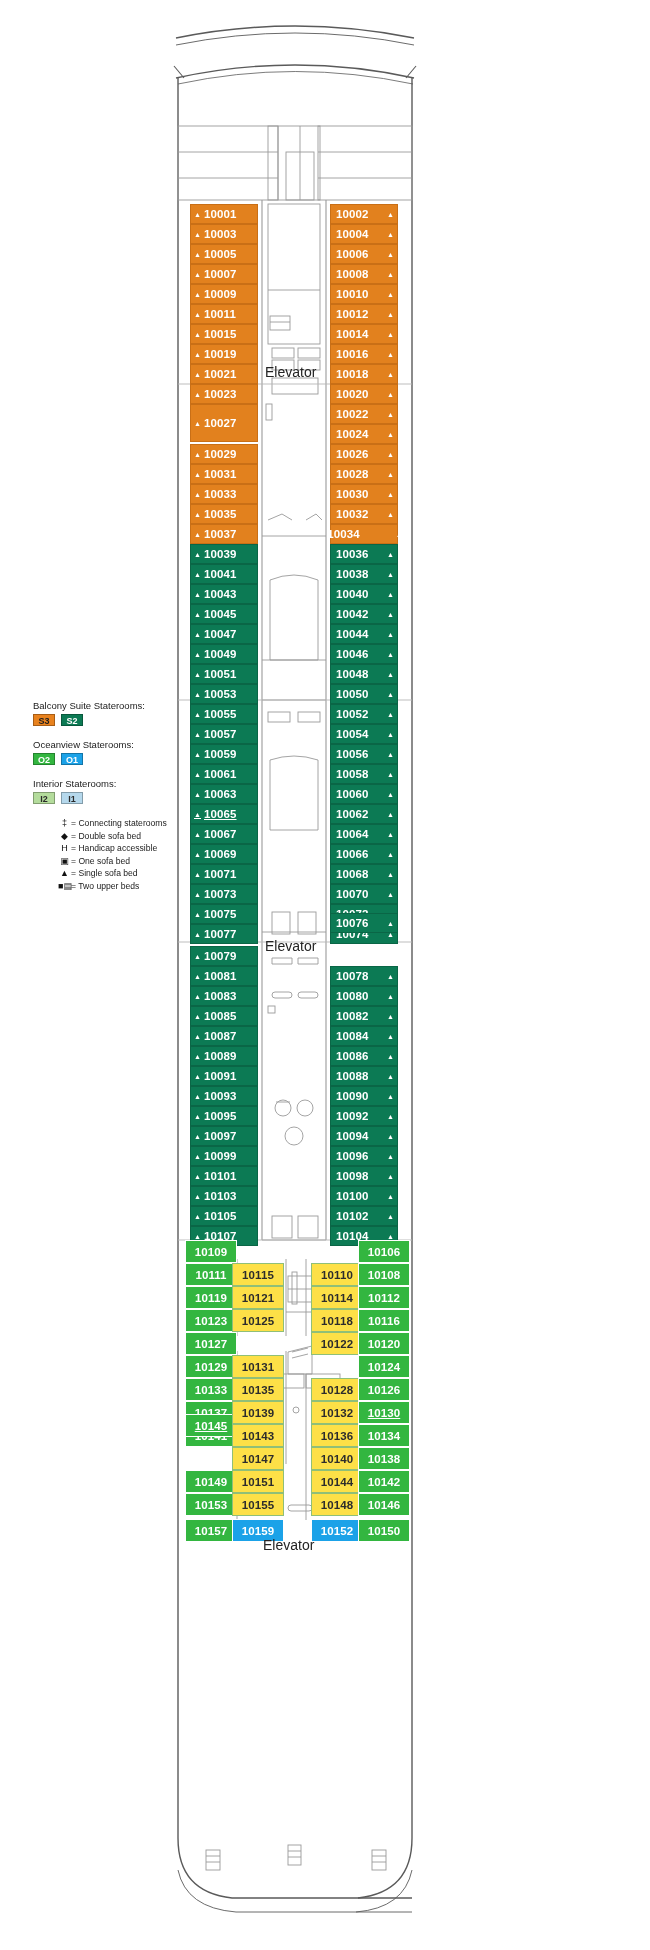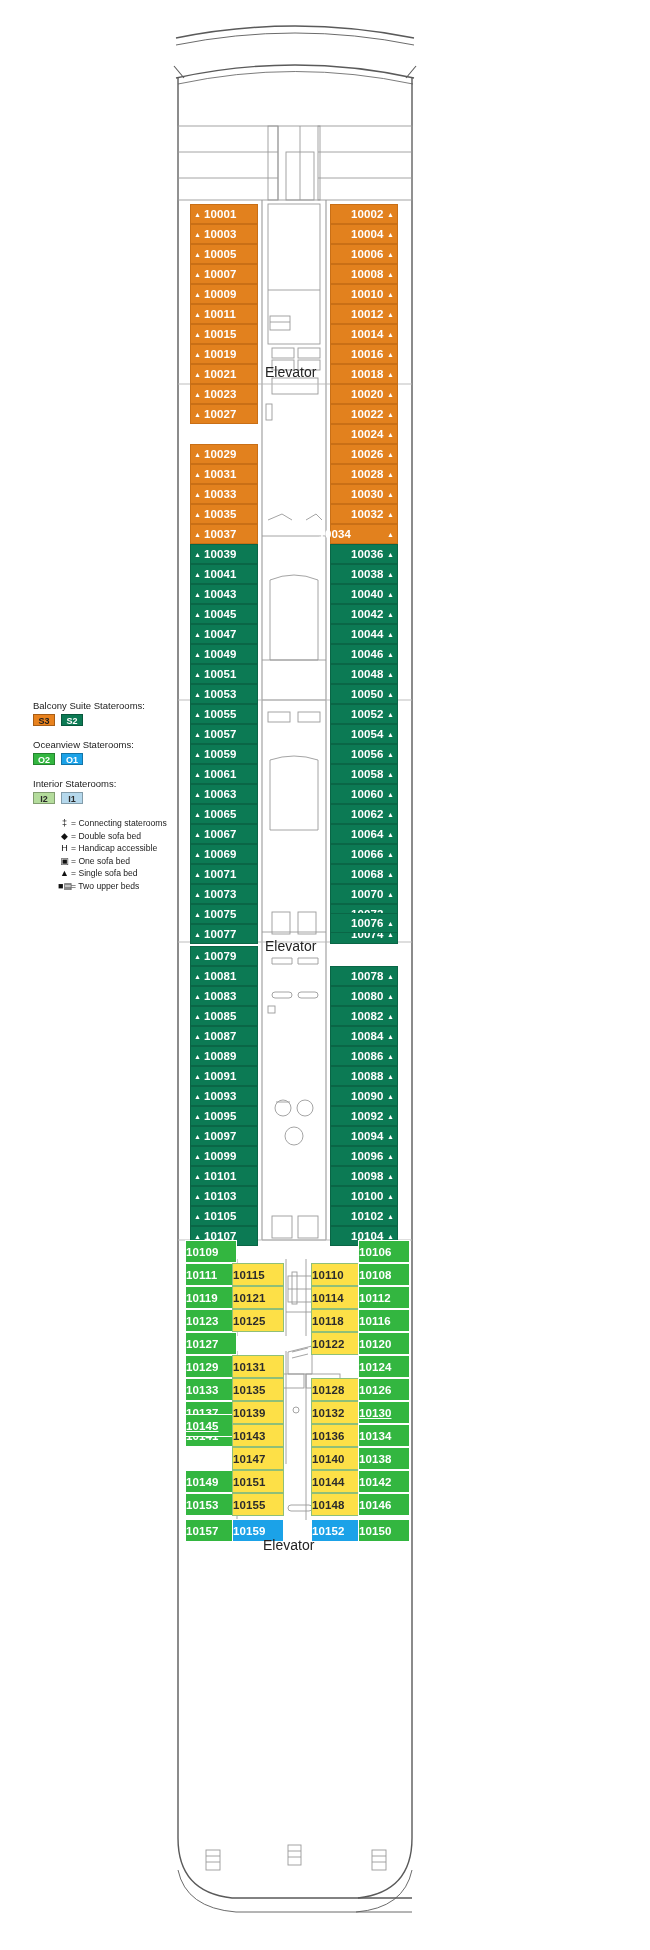--- a/index.html
+++ b/index.html
@@ -40,24 +40,24 @@
     display:flex;align-items:center;
     font-size:11.5px;font-weight:bold;letter-spacing:.1px;
     border:1px solid rgba(255,255,255,.55);
   }
   .cabin .num{flex:1;}
   .cabin .mk{font-size:7px;line-height:1;}
 
   
   .cabin.left  {justify-content:flex-start;padding-left:3px;padding-right:5px;}
   .cabin.left .num{text-align:left;padding-left:3px;}
-  .cabin.right {justify-content:flex-end;padding-left:20px;padding-right:3px;}
+  .cabin.right {justify-content:center;padding-left:5px;padding-right:3px;}
   .cabin.right .num{text-align:left;}
   .cabin.center{justify-content:center;}
-  .cabin.center .num{text-align:left;}
+  .cabin.center .num{text-align:center;}
 
   
   .c-S3{background:#E2811E;color:#ffffff;border-color:#c96f16;}
   .c-S2{background:#0C7A54;color:#ffffff;border-color:#0a6646;}
   .c-O2{background:#33B640;color:#ffffff;border:1px solid #ffffff;}
   .c-O1{background:#1BA2E8;color:#ffffff;border:1px solid #ffffff;}
   .c-I2{background:#fde047;color:#2c2c2c;border:1px solid #8fbf78;}
 
   
   .elev-label{
@@ -281,21 +281,21 @@
       <span class="num">10021</span>
     </div>
     <div class="cabin left c-S3" style="left: 190px; top: 384px; width: 68px; height: 20px;">
       <span class="mk">▲</span>
       <span class="num">10023</span>
     </div>
     <div class="cabin left c-S3" style="left: 190px; top: 404px; width: 68px; height: 20px;">
       <span class="mk">▲</span>
       <span class="num">10025</span>
     </div>
-    <div class="cabin left c-S3" style="left: 190px; top: 404px; width: 68px; height: 20px;">
+    <div class="cabin left c-S3" style="left: 190px; top: 404px; width: 68px; height: 38px;">
       <span class="mk">▲</span>
       <span class="num">10027</span>
     </div>
     <div class="cabin left c-S3" style="left: 190px; top: 444px; width: 68px; height: 20px;">
       <span class="mk">▲</span>
       <span class="num">10029</span>
     </div>
     <div class="cabin left c-S3" style="left: 190px; top: 464px; width: 68px; height: 20px;">
       <span class="mk">▲</span>
       <span class="num">10031</span>
@@ -357,21 +357,21 @@
       <span class="num">10059</span>
     </div>
     <div class="cabin left c-S2" style="left: 190px; top: 764px; width: 68px; height: 20px;">
       <span class="mk">▲</span>
       <span class="num">10061</span>
     </div>
     <div class="cabin left c-S2" style="left: 190px; top: 784px; width: 68px; height: 20px;">
       <span class="mk">▲</span>
       <span class="num">10063</span>
     </div>
-    <div class="cabin left c-S2" style="left: 190px; top: 804px; width: 68px; height: 20px;">
+    <div class="cabin left c-S2" style="left: 190px; top: 804px; width: 68px; height: 20px; text-decoration: underline;">
       <span class="mk">▲</span>
       <span class="num">10065</span>
     </div>
     <div class="cabin left c-S2" style="left: 190px; top: 824px; width: 68px; height: 20px;">
       <span class="mk">▲</span>
       <span class="num">10067</span>
     </div>
     <div class="cabin left c-S2" style="left: 190px; top: 844px; width: 68px; height: 20px;">
       <span class="mk">▲</span>
       <span class="num">10069</span>

